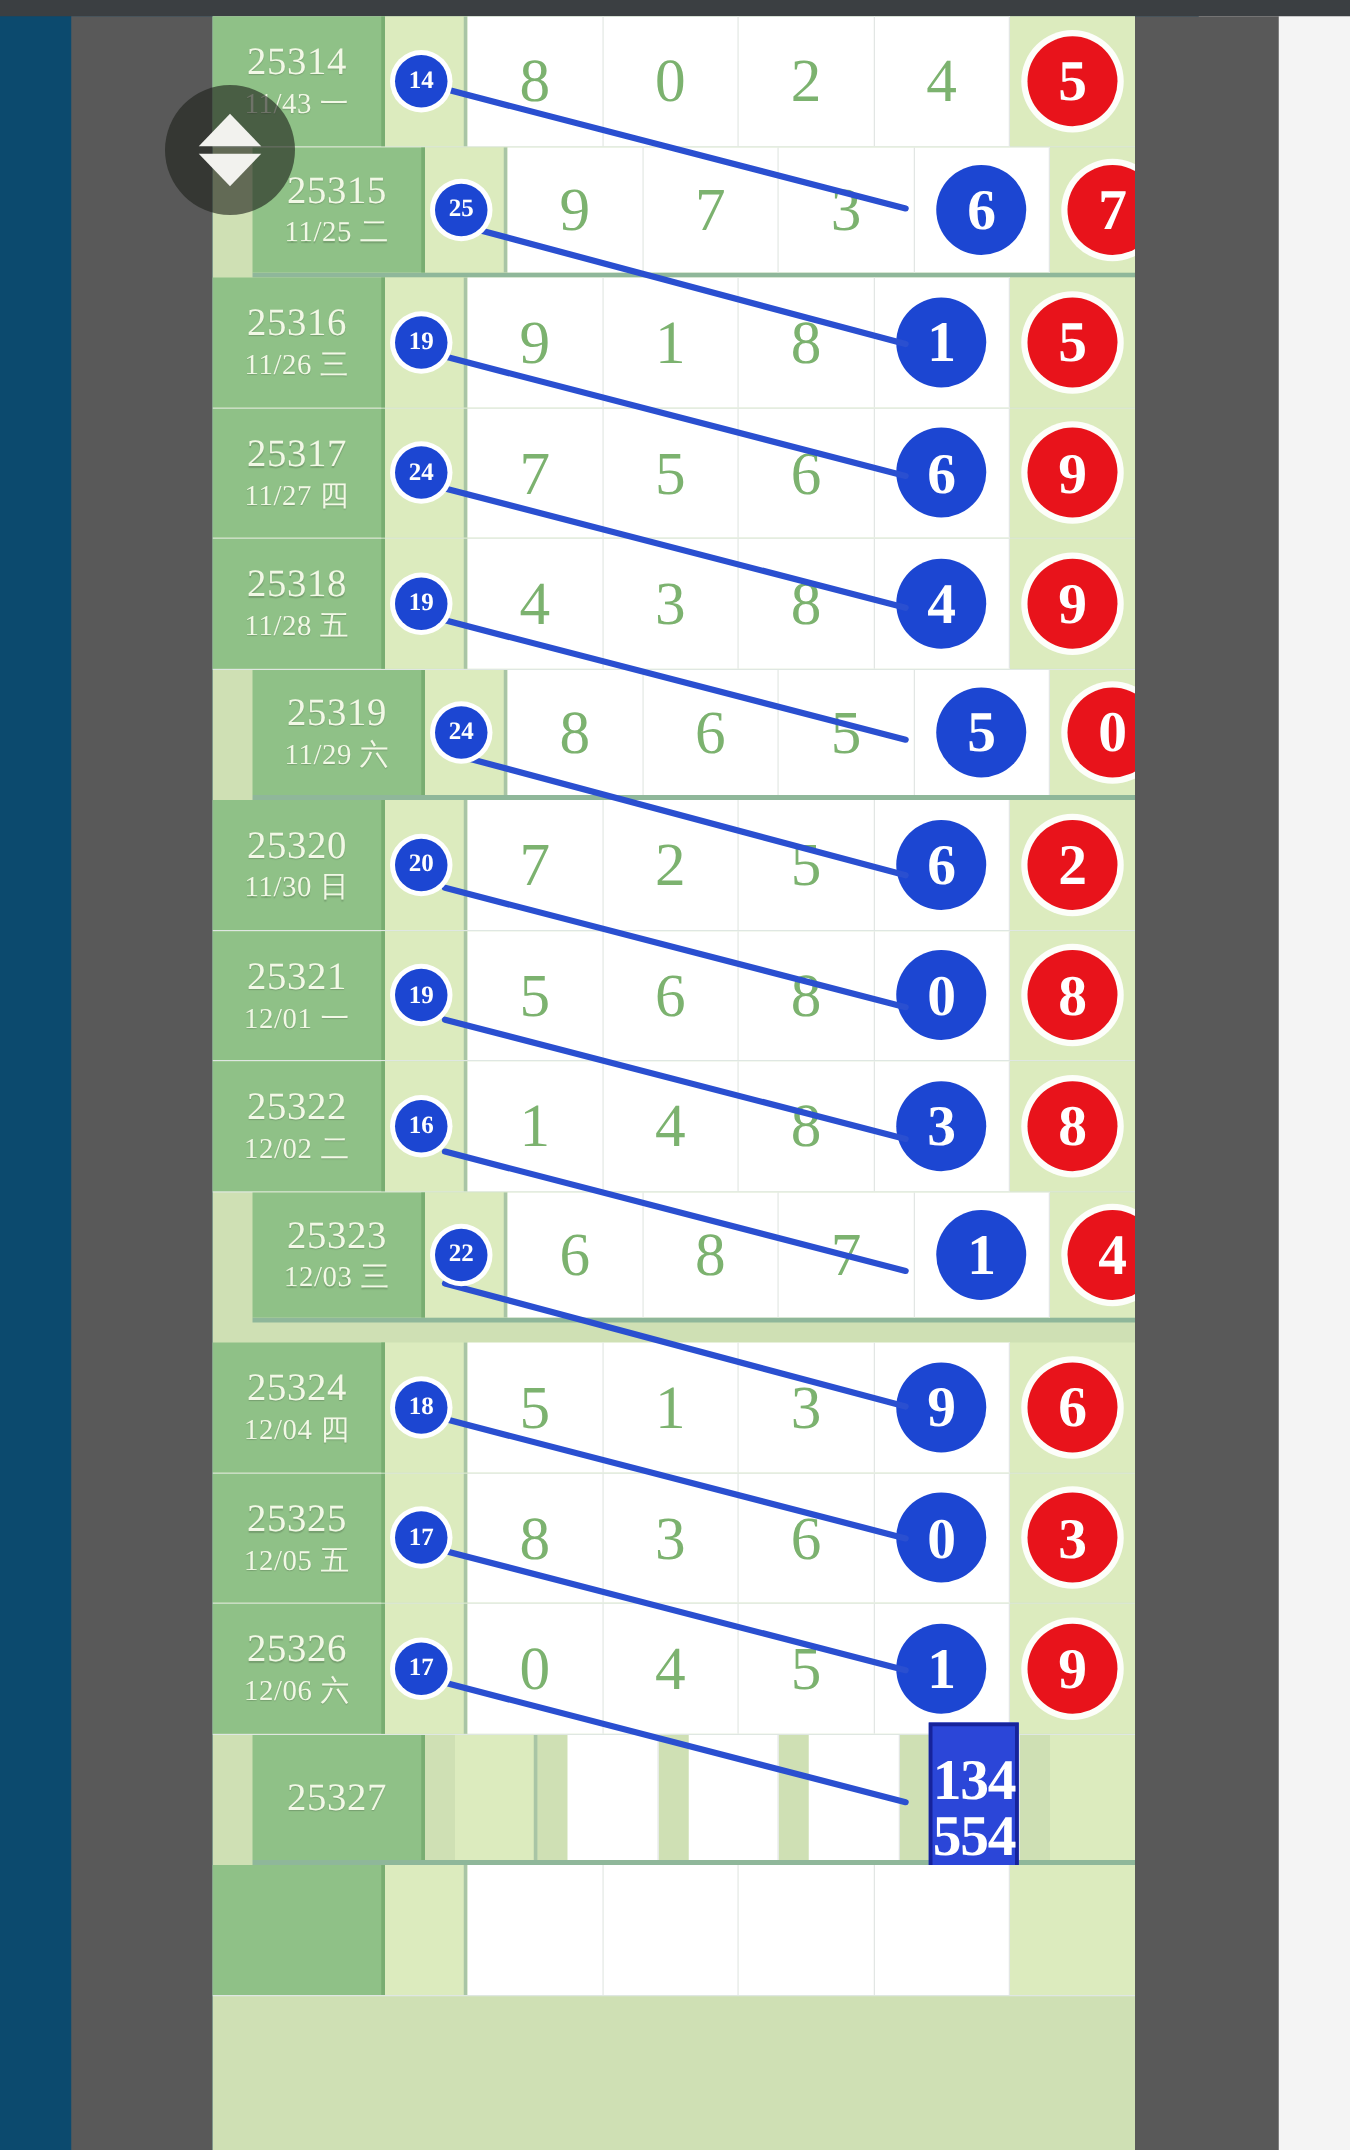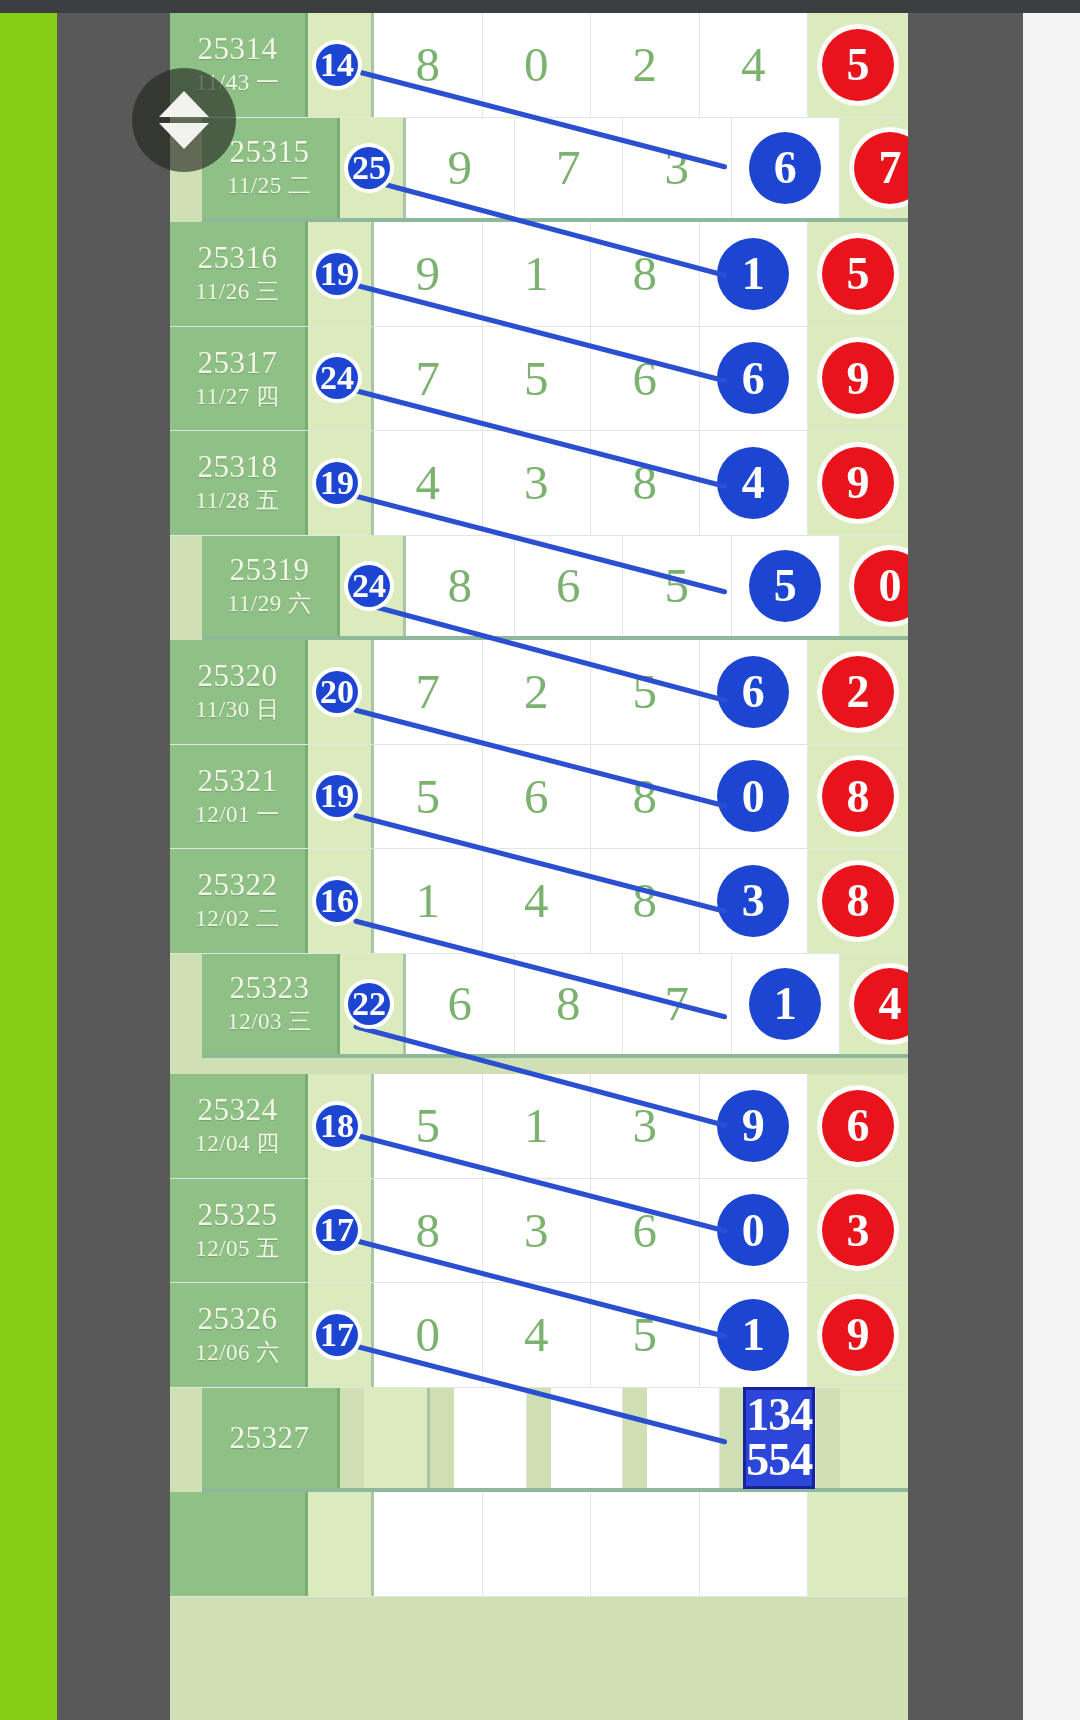--- a/index.html
+++ b/index.html
@@ -2,21 +2,21 @@
 <html><head>
 <meta charset="utf-8">
 <style>
   * { box-sizing: border-box; margin: 0; padding: 0; }
   html, body {
     width: 1080px; height: 1720px;
     background: #f4f4f4;
     font-family: "Liberation Serif", "DejaVu Serif", serif;
     overflow: hidden;
   }
-  #root { position: relative; width: 959px; height: 1720px; background: #84cc16; }
+  #root { position: relative; width: 959px; height: 1720px; background: #0c4a6e; }
 
   
   .topbar {
     position: absolute; left: 0; top: 0; width: 1080px; height: 13px;
     background: #3b3f42;
   }
 
   
   .gutter-left  { position: absolute; left: 57px;  top: 13px; width: 113px; height: 1707px; background: #595959; }
   .gutter-right { position: absolute; left: 908px; top: 13px; width: 115px; height: 1707px; background: #595959; }
@@ -80,33 +80,33 @@
   .ball {
     display: flex; align-items: center; justify-content: center;
     border-radius: 50%;
     color: #fff;
     font-weight: bold;
     box-shadow: 0 0 0 5px rgba(255,255,255,.92);
   }
   .ball.blue { width: 72px; height: 72px; background: #1c46d2; font-size: 46px; }
   .ball.red  { width: 72px; height: 72px; background: #e8131b; font-size: 46px; }
   .ball.small {
-    width: 42px; height: 42px; background: #1c46d2; font-size: 34px;
+    width: 42px; height: 42px; background: #1c46d2; font-size: 20px;
     box-shadow: 0 0 0 4px #ffffff;
     position: absolute; left: 8px; top: 50%; transform: translateY(-50%);
     z-index: 3;
   }
 
   
   .pred {
     background: #2b46d8;
     border: 3px solid #16239b;
     color: #fff;
     width: 96px;
-    padding: 2px 0 4px 0;
+    padding: 20px 0 4px 0;
     text-align: center;
     line-height: .98;
     font-size: 46px;
     font-weight: bold;
     letter-spacing: -1px;
   }
   .pred div { display: block; }
 
   
   .lines { position: absolute; left: 0; top: 0; width: 738px; height: 1707px; pointer-events: none; z-index: 2; }

